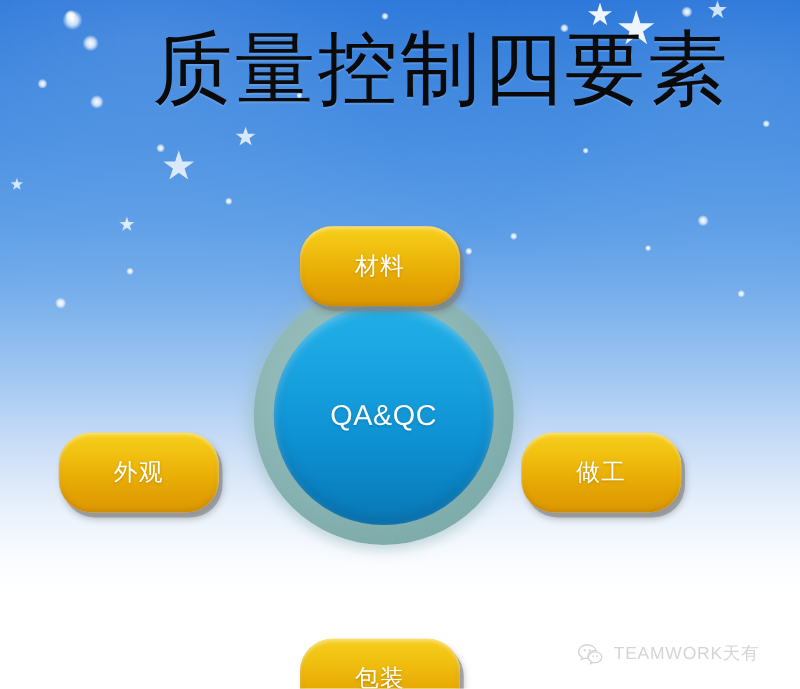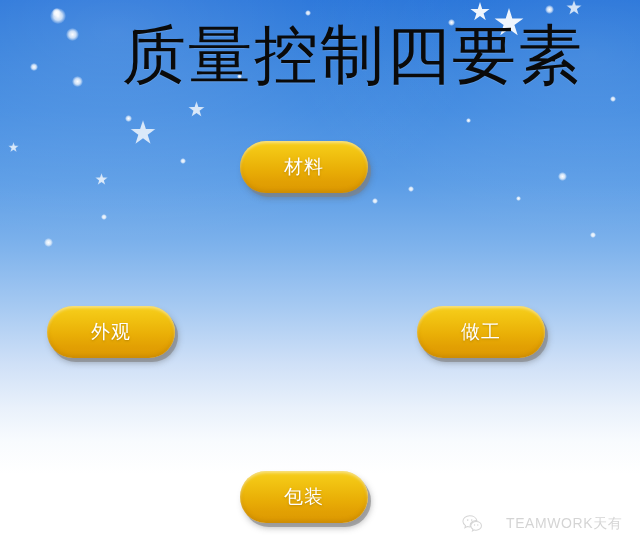--- a/index.html
+++ b/index.html
@@ -103,53 +103,54 @@
     font-size: 23px;
     font-weight: 400;
     letter-spacing: 0.5px;
     text-shadow: 0 1px 2px rgba(0,60,95,0.30);
   }
 
   
   .node {
     position: absolute;
     width: 128px;
-    height: 52px;
+    height: 64px;
     border-radius: 26px;
     background: linear-gradient(to bottom, #f7cf1c 0%, #f1c211 24%, #e9ae06 56%, #e2a003 78%, #dd9902 100%);
     box-shadow:
       3px 4px 0 0 rgba(130,130,130,0.62),
       3px 5px 6px 0 rgba(90,90,90,0.40),
       inset 0 2px 3px rgba(255,255,255,0.45),
       inset 0 -2px 4px rgba(150,95,0,0.28);
     display: flex;
     align-items: center;
     justify-content: center;
+    margin-top: 40px;
   }
   .node-label {
     color: #ffffff;
     font-size: 19px;
     font-weight: 400;
     letter-spacing: 1px;
     text-shadow: 0 1px 2px rgba(155,110,0,0.55);
   }
 
   #node-top    { left: 240px; top: 141px; }
   #node-left   { left: 47px;  top: 306px; }
   #node-right  { left: 417px; top: 306px; }
   #node-bottom { left: 240px; top: 471px; }
 
   
   #watermark {
     position: absolute;
     left: 462px;
     top: 514px;
     display: flex;
-    align-items: center;
-    gap: 22px;
+    align-items: flex-start;
+    gap: 7px;
     opacity: 0.42;
   }
   #wm-icon { width: 22px; height: 19px; display: block; }
   #wm-text {
     font-size: 14px;
     letter-spacing: 0.6px;
     color: #9a9a9a;
     white-space: nowrap;
   }
 </style>
@@ -184,20 +185,25 @@
   <div class="star" style="left:470px; top:2px;  width:20px; height:20px;"></div>
   <div class="star" style="left:494px; top:8px;  width:30px; height:30px;"></div>
   <div class="star soft" style="left:566px; top:0px;  width:16px; height:16px;"></div>
   <div class="star soft" style="left:130px; top:120px; width:26px; height:26px;"></div>
   <div class="star soft" style="left:188px; top:101px; width:17px; height:17px;"></div>
   <div class="star soft" style="left:95px;  top:173px; width:13px; height:13px;"></div>
   <div class="star soft" style="left:8px;   top:142px; width:11px; height:11px;"></div>
 
   <div id="title">质量控制四要素</div>
 
+  <div id="hub">
+    <div id="hub-inner">
+      <span id="hub-label">QA&amp;QC</span>
+    </div>
+  </div>
 
   <div class="node" id="node-top">
     <span class="node-label">材料</span>
   </div>
   <div class="node" id="node-left">
     <span class="node-label">外观</span>
   </div>
   <div class="node" id="node-right">
     <span class="node-label">做工</span>
   </div>

